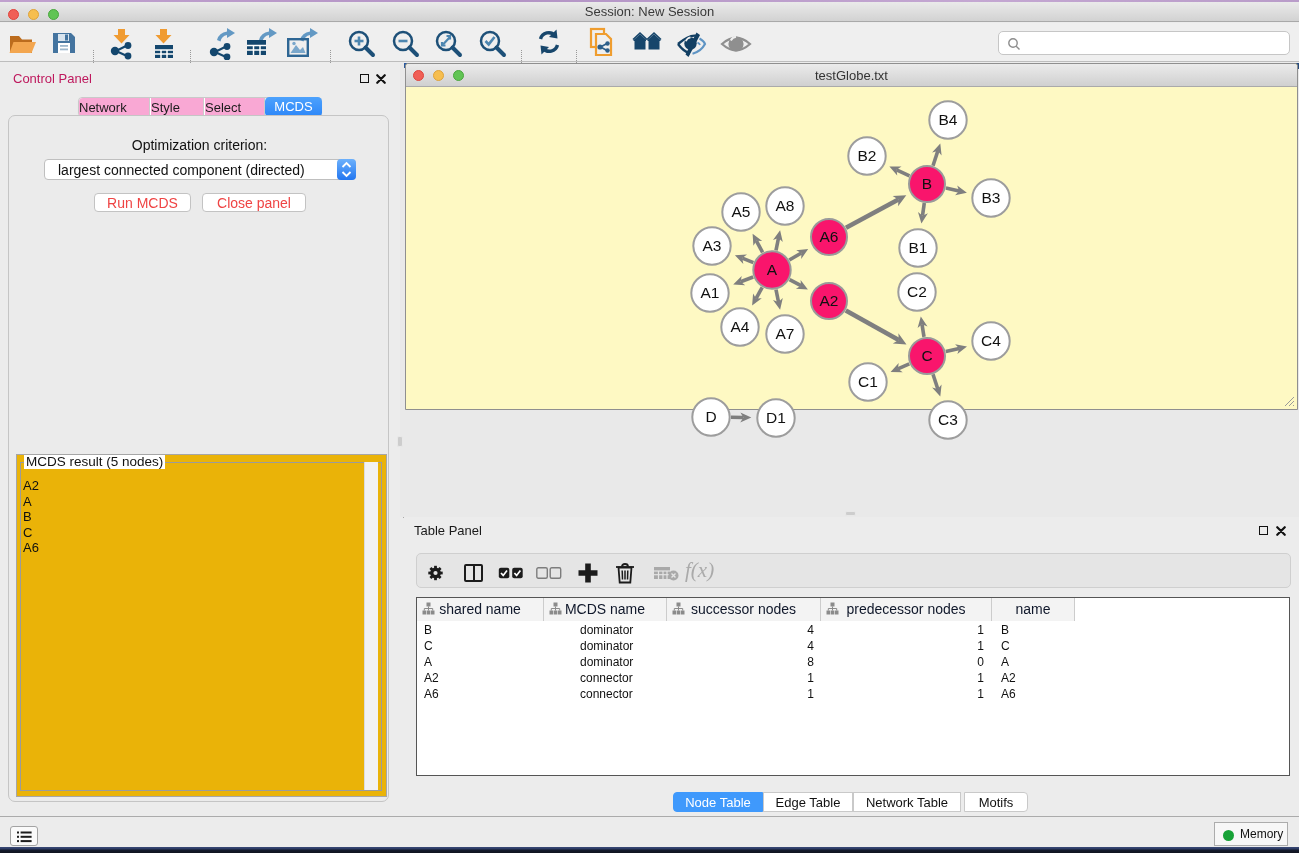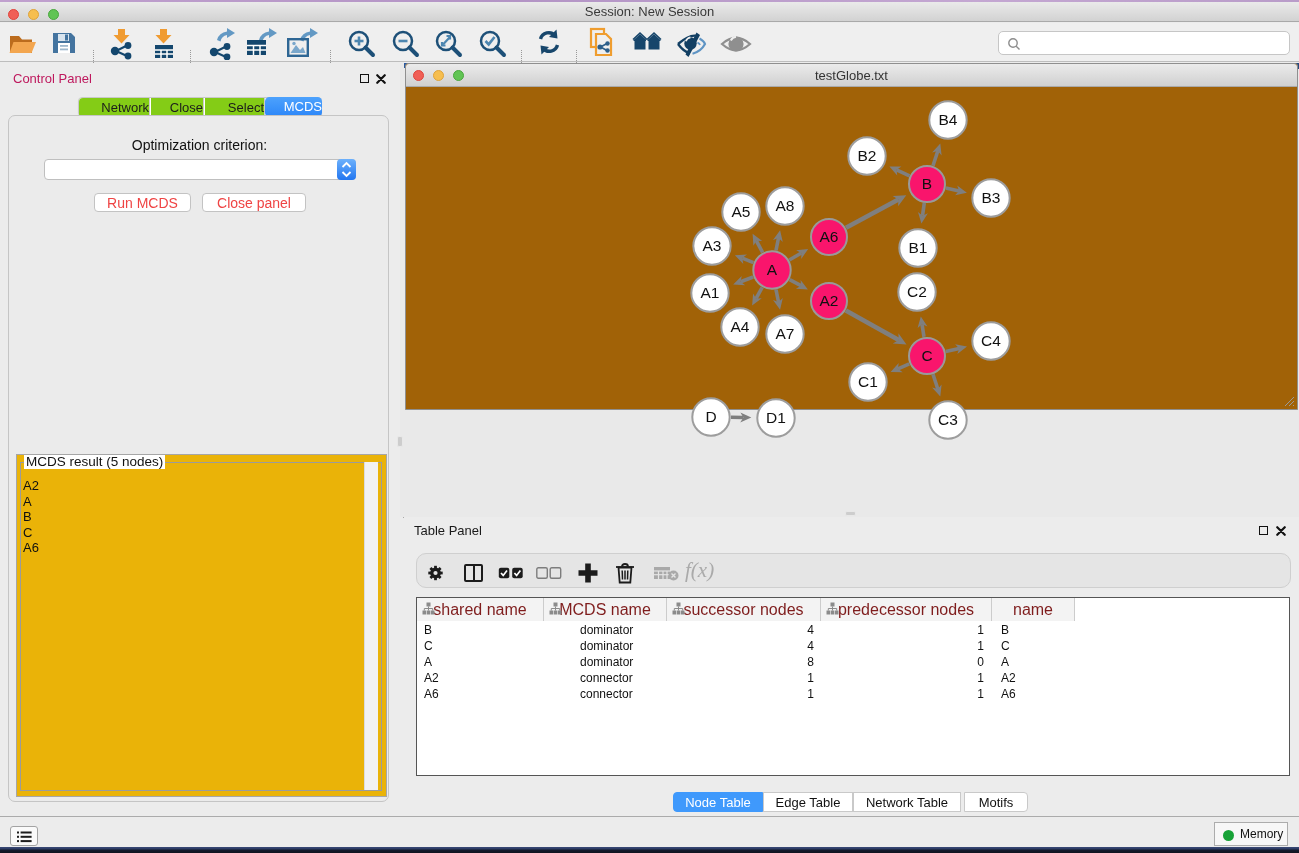--- a/index.html
+++ b/index.html
@@ -4,29 +4,29 @@
 body{font-family:"Liberation Sans",sans-serif;}
 #app{filter:opacity(0.999);position:relative;width:1299px;height:853px;background:#ececec;overflow:hidden;font-family:"Liberation Sans",sans-serif;}
 .abs{position:absolute}
 .tl{position:absolute;width:11px;height:11px;border-radius:50%;top:7px}
 #titlebar{position:absolute;left:0;top:2px;width:1299px;height:20px;background:linear-gradient(#eaeaea,#d2d2d2);border-bottom:1px solid #a9a9a9;}
 #toolbar{position:absolute;left:0;top:23px;width:1299px;height:39px;background:#efefef;border-bottom:1px solid #bdbdbd;}
 .sep{position:absolute;top:27px;height:31px;width:0;border-left:1px dotted #999}
 .ticon{position:absolute;top:3px}
 #searchbox{position:absolute;left:998px;top:31px;width:292px;height:24px;background:#fff;border:1px solid #c6c6c6;border-radius:5px;}
 #cpanel{position:absolute;left:0;top:63px;width:404px;height:753px;background:#ececec;border-right:1px solid #a9a9a9}
-.tabseg{position:absolute;top:0;height:19.5px;background:#84cc16;border-right:1px solid #ccc;color:#1c1c1c;font-size:13px;text-align:right;line-height:19px}
+.tabseg{position:absolute;top:0;height:19.5px;background:#f9a8d4;border-right:1px solid #ccc;color:#1c1c1c;font-size:13px;text-align:left;line-height:19px}
 #cbox{position:absolute;left:8px;top:52px;width:381px;height:687px;border:1px solid #c5c5c5;border-radius:7px;background:#ebebeb}
 .btn{position:absolute;height:19px;background:#fff;border:1px solid #c3c3c3;border-radius:4px;font-size:14px;color:#ef4444;text-align:center;line-height:18px}
-#netframe{position:absolute;left:405px;top:63px;width:893px;height:347px;border:1px solid #8f8f8f;border-radius:3px 3px 0 0;background:#a16207}
+#netframe{position:absolute;left:405px;top:63px;width:893px;height:347px;border:1px solid #8f8f8f;border-radius:3px 3px 0 0;background:#fef9c3}
 #nettitle{position:absolute;left:0;top:0;width:100%;height:23px;background:linear-gradient(#ebebeb,#d0d0d0);border-bottom:1px solid #aaa;border-radius:3px 3px 0 0}
 #tpanel{position:absolute;left:400px;top:518px;width:899px;height:298px;background:#ececec}
-#ttool{position:absolute;left:16px;top:35px;width:875px;height:35px;background:#e5e5e5;border:1px solid #cfcfcf;border-radius:10px}
+#ttool{position:absolute;left:16px;top:35px;width:875px;height:35px;background:#e5e5e5;border:1px solid #cfcfcf;border-radius:5px}
 #ttable{position:absolute;left:16px;top:79px;width:874px;height:179px;background:#fff;border:1px solid #555}
-.th{position:absolute;top:0;height:23px;background:#f3f3f3;border-right:1px solid #ccc;font-size:16px;color:#7f1d1d;text-align:center;line-height:23px}
+.th{position:absolute;top:0;height:23px;background:#f3f3f3;border-right:1px solid #ccc;font-size:14px;color:#0f172a;text-align:center;line-height:23px}
 .orgicon{position:absolute;top:4px}
 .trow{position:absolute;font-size:12px;color:#111;height:16px;line-height:16px}
 .btab{position:absolute;top:274px;height:20px;background:#fff;border:1px solid #c9c9c9;font-size:13px;color:#111;text-align:center;line-height:19px}
 #statusbar{position:absolute;left:0;top:816px;width:1299px;height:31px;background:#ececec;border-top:1px solid #ababab}
 #wallp{position:absolute;left:0;top:847px;width:1299px;height:6px;background:linear-gradient(#3a4a78 0,#2c3a62 2px,#151b2d 3px,#10141f 100%),linear-gradient(90deg,#10141f,#1b2336 22%,#121828 45%,#202a40 70%,#0e1320 100%);background-blend-mode:normal}
 svg{display:block}
 </style></head>
 <body>
 <div id="app">
 
@@ -176,27 +176,28 @@
     </svg>
   </div>
   <div id="cpanel">
     <div class="abs" style="left:13px;top:8px;font-size:13px;color:#be185d">Control Panel</div>
     <div class="abs" style="left:360px;top:11px;width:9px;height:9px;border:1.6px solid #111"></div>
     <svg class="abs" style="left:376px;top:11px" width="10" height="10" viewBox="0 0 12 12">
         <path d="M1.5 1.5 L10.5 10.5 M10.5 1.5 L1.5 10.5" stroke="#111" stroke-width="2.6" stroke-linecap="round"></path>
       </svg>
     <div class="abs" style="left:78px;top:34px;width:244px;height:19.5px;border:1px solid #c9c9c9;border-radius:4px;background:#fff;box-shadow:0 1px 1px rgba(0,0,0,0.08)">
       <div class="tabseg" style="left:0;width:71px;border-radius:4px 0 0 4px">Network</div>
-      <div class="tabseg" style="left:72px;width:53px">Close</div>
+      <div class="tabseg" style="left:72px;width:53px">Style</div>
       <div class="tabseg" style="left:126px;width:60px">Select</div>
     </div>
-    <div class="abs" style="left:265px;top:33.5px;width:57px;height:20px;background:linear-gradient(#4da2fd,#2c86f8);border-radius:4.5px;color:#fff;font-size:13px;text-align:right;line-height:20px">MCDS</div>
+    <div class="abs" style="left:265px;top:33.5px;width:57px;height:20px;background:linear-gradient(#4da2fd,#2c86f8);border-radius:4.5px;color:#fff;font-size:13px;text-align:center;line-height:20px">MCDS</div>
     <div id="cbox">
       <div class="abs" style="left:0;top:21px;width:381px;text-align:center;font-size:14px;color:#111">Optimization criterion:</div>
       <div class="abs" style="left:35px;top:43px;width:312px;height:21px;background:#fff;border:1px solid #bfbfbf;border-radius:4px">
+        <div class="abs" style="left:13px;top:0;line-height:20px;font-size:14px;color:#111;white-space:nowrap">largest connected component (directed)</div>
         <div class="abs" style="right:-1px;top:-1px;width:19px;height:21px;background:linear-gradient(#6db1fc,#2276f0);border-radius:4px;">
           <svg width="19" height="21" viewBox="0 0 19 21">
               <path d="M5.5 8 L9.5 4 L13.5 8" fill="none" stroke="#fff" stroke-width="1.8"></path>
               <path d="M5.5 13 L9.5 17 L13.5 13" fill="none" stroke="#fff" stroke-width="1.8"></path>
             </svg>
         </div>
       </div>
       <div class="btn" style="left:85px;top:76.5px;width:97px">Run MCDS</div>
       <div class="btn" style="left:193px;top:76.5px;width:104px">Close panel</div>
       <div class="abs" style="left:7px;top:338px;width:371px;height:343px;background:#eab308;border:1px solid #a6a6a6">

